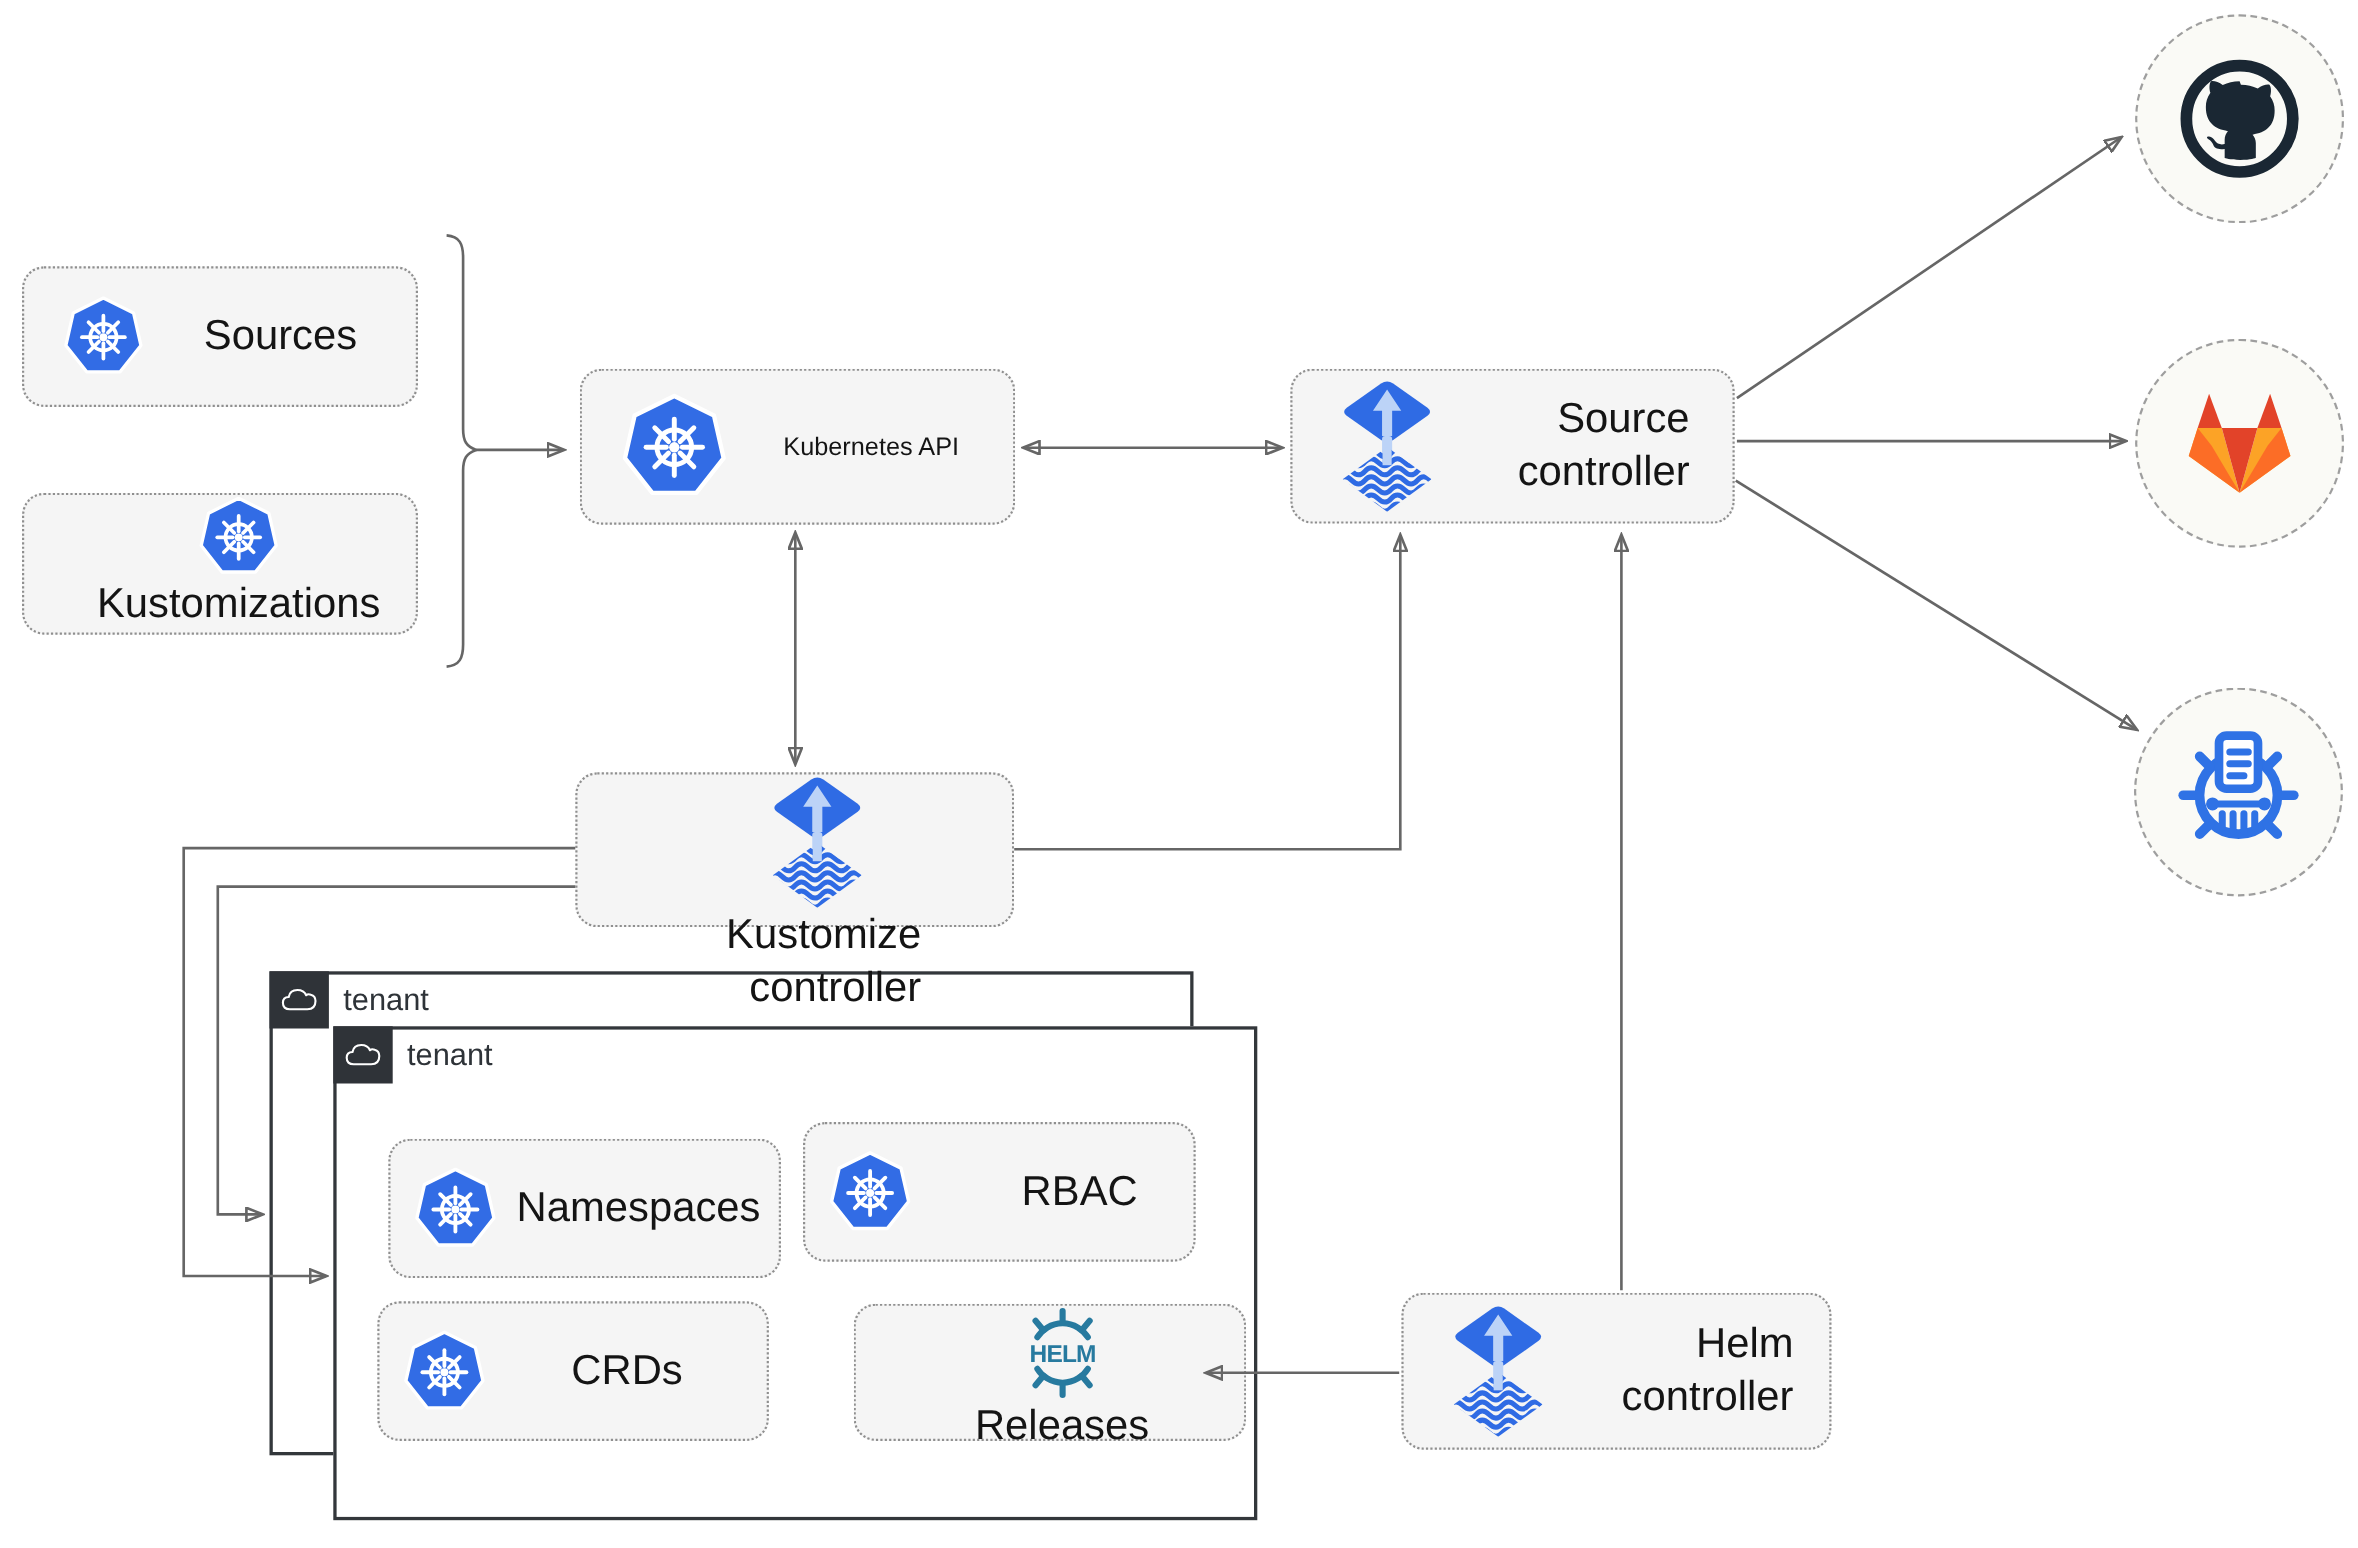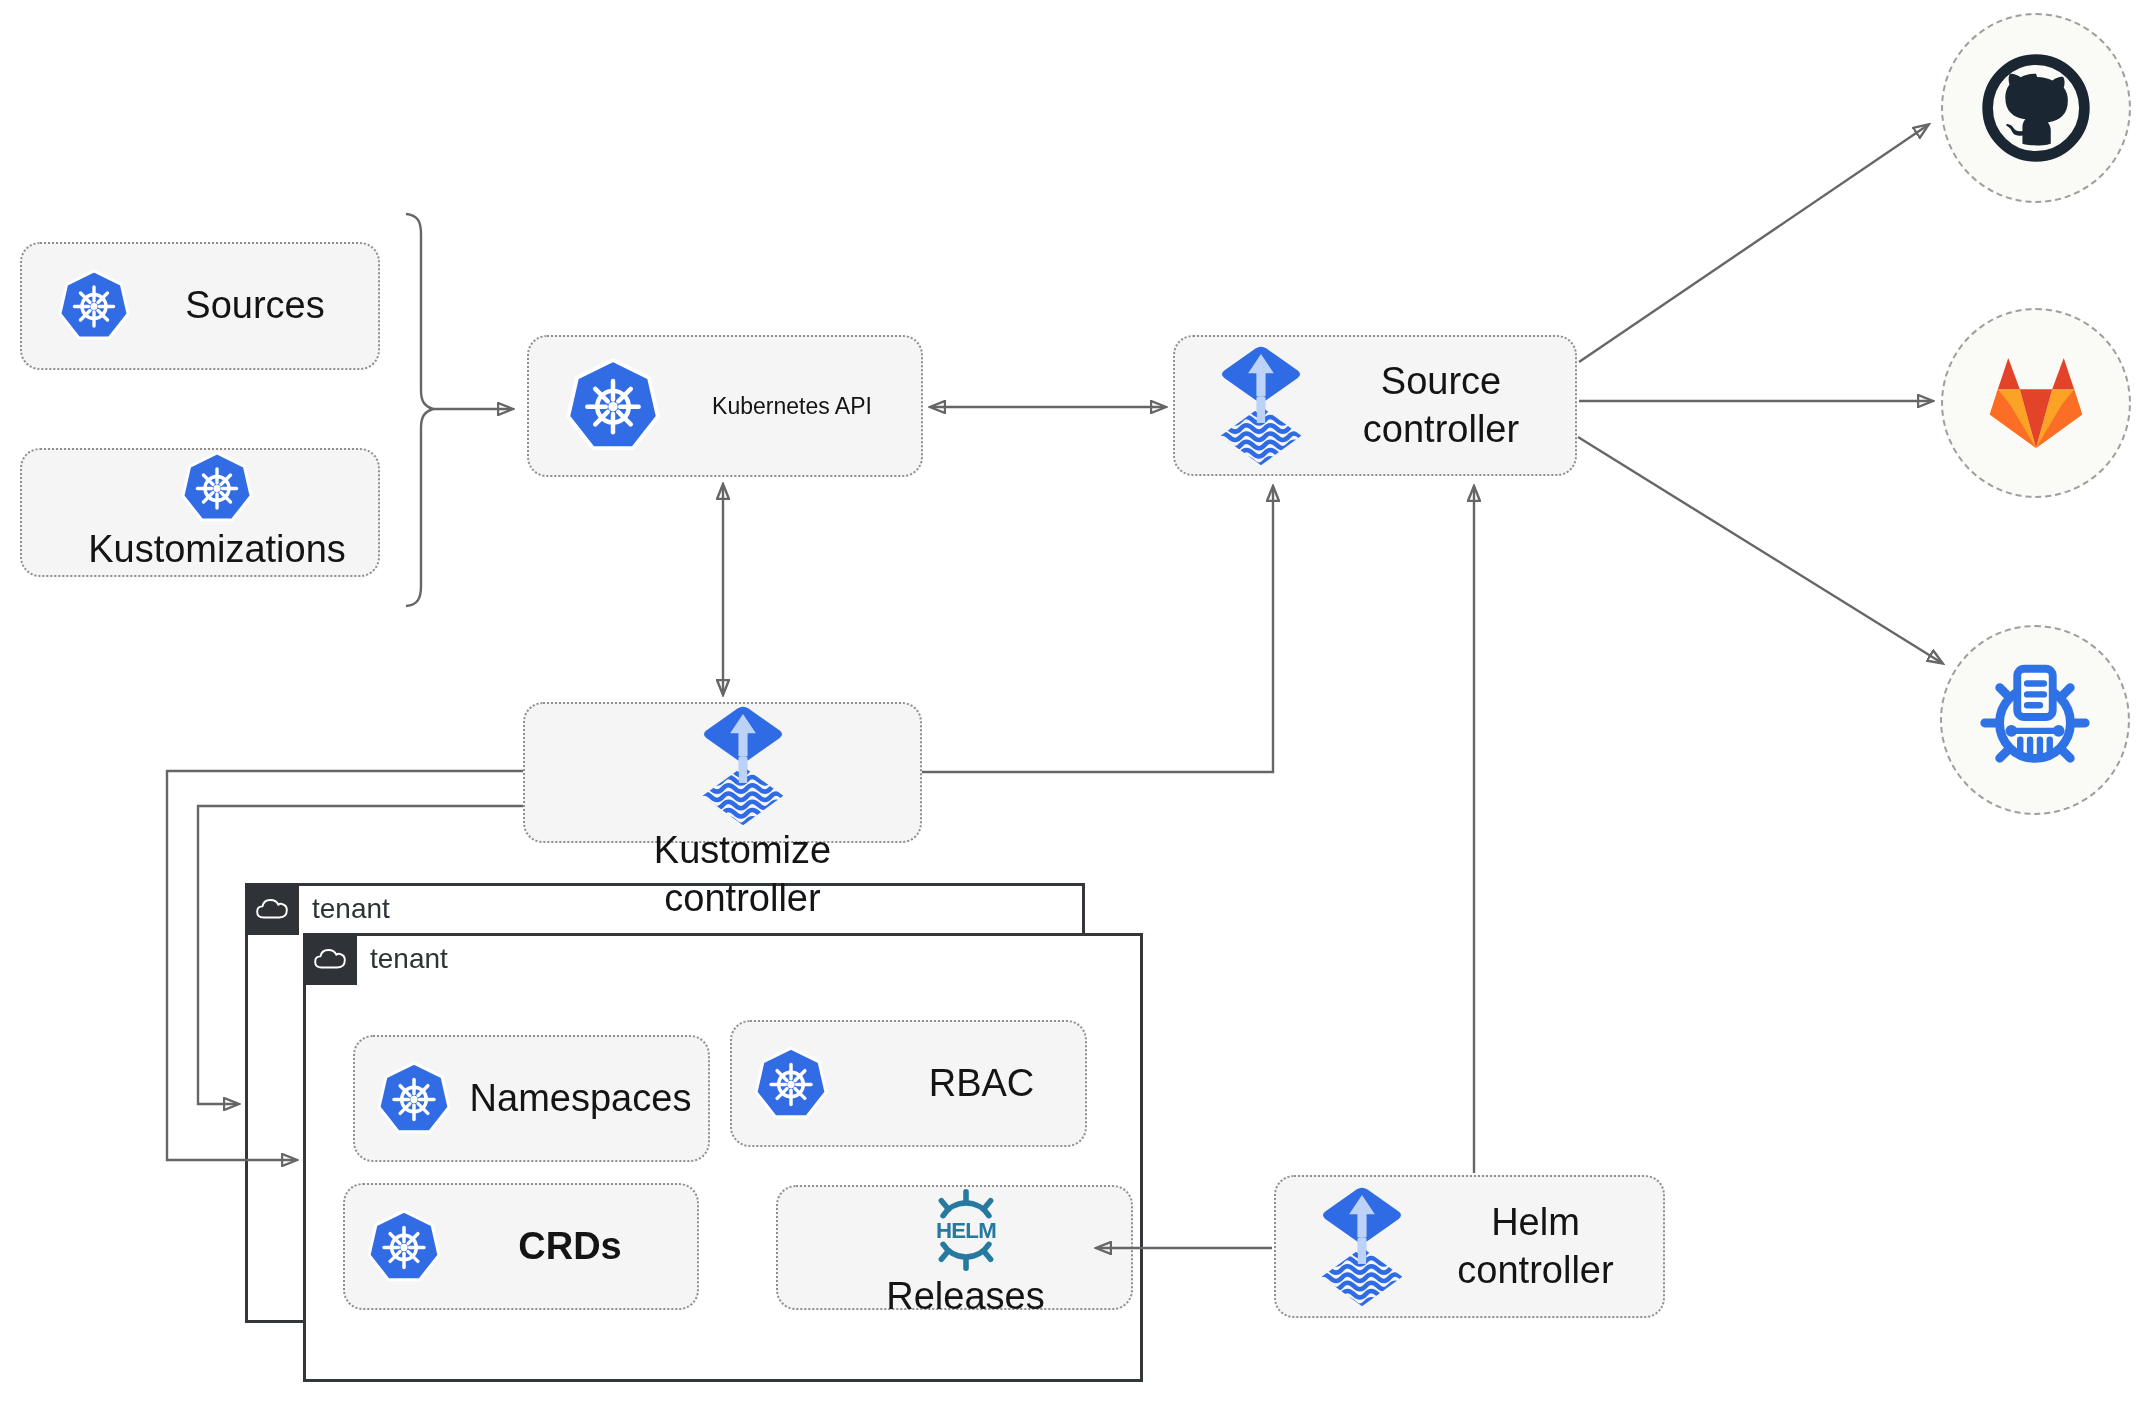--- a/index.html
+++ b/index.html
@@ -12,21 +12,21 @@
   }
   html,body{margin:0;padding:0;background:#fff;}
   #canvas{position:relative;width:2144px;height:1407px;background:var(--canvas-bg);
     font-family:"Liberation Sans", sans-serif;overflow:hidden;}
   .pill{position:absolute;box-sizing:border-box;background:var(--node-fill);
     border:2px dotted var(--node-border);border-radius:20px;display:flex;
     align-items:center;z-index:10;}
   .pill .icon-slot{flex:0 0 auto;display:flex;align-items:center;justify-content:center;}
   .pill .lbl{flex:1 1 auto;text-align:center;font-size:38px;color:var(--label-color);
     line-height:1.25;}
-  .ctl .lbl{max-width:190px;margin:0 auto;}
+  .ctl .lbl{max-width:190px;margin:0 auto;text-align:right;}
   .tenant{position:absolute;box-sizing:border-box;background:#fff;
     border:3px solid var(--tenant-border);}
   .tenant-hdr{position:absolute;top:-3px;left:-3px;width:54px;height:52px;
     background:var(--tenant-header-bg);display:flex;align-items:center;justify-content:center;}
   .tenant-lbl{position:absolute;top:-3px;left:64px;height:52px;line-height:52px;
     font-size:28px;color:#2E3338;}
   .ext-circle{position:absolute;box-sizing:border-box;border:2.5px dashed #9E9E9E;
     border-radius:50%;background:#FAFAF6;display:flex;align-items:center;
     justify-content:center;z-index:10;}
   #wires{position:absolute;left:0;top:0;z-index:40;pointer-events:none;}
@@ -231,21 +231,21 @@
 
   <div class="pill" style="left:730px;top:1020px;width:357px;height:127px;padding-left:20px;z-index:12;gap:48px;">
     <span class="icon-slot">
       <svg width="78" height="78">
           <use href="#sym-k8s"></use>
         </svg>
       </span>
     <span class="lbl">RBAC</span>
   </div>
 
-  <div class="pill" style="left:343px;top:1183px;width:356px;height:127px;padding-left:20px;z-index:12;font-weight:bold;">
+  <div class="pill" style="left:343px;top:1183px;width:356px;height:127px;padding-left:20px;z-index:12;">
     <span class="icon-slot">
       <svg width="78" height="78">
           <use href="#sym-k8s"></use>
         </svg>
       </span>
     <span class="lbl">CRDs</span>
   </div>
 
   <div class="pill" style="left:776px;top:1185px;width:357px;height:125px;padding-left:22px;z-index:12;flex-direction:column;">
     <span class="icon-slot">

